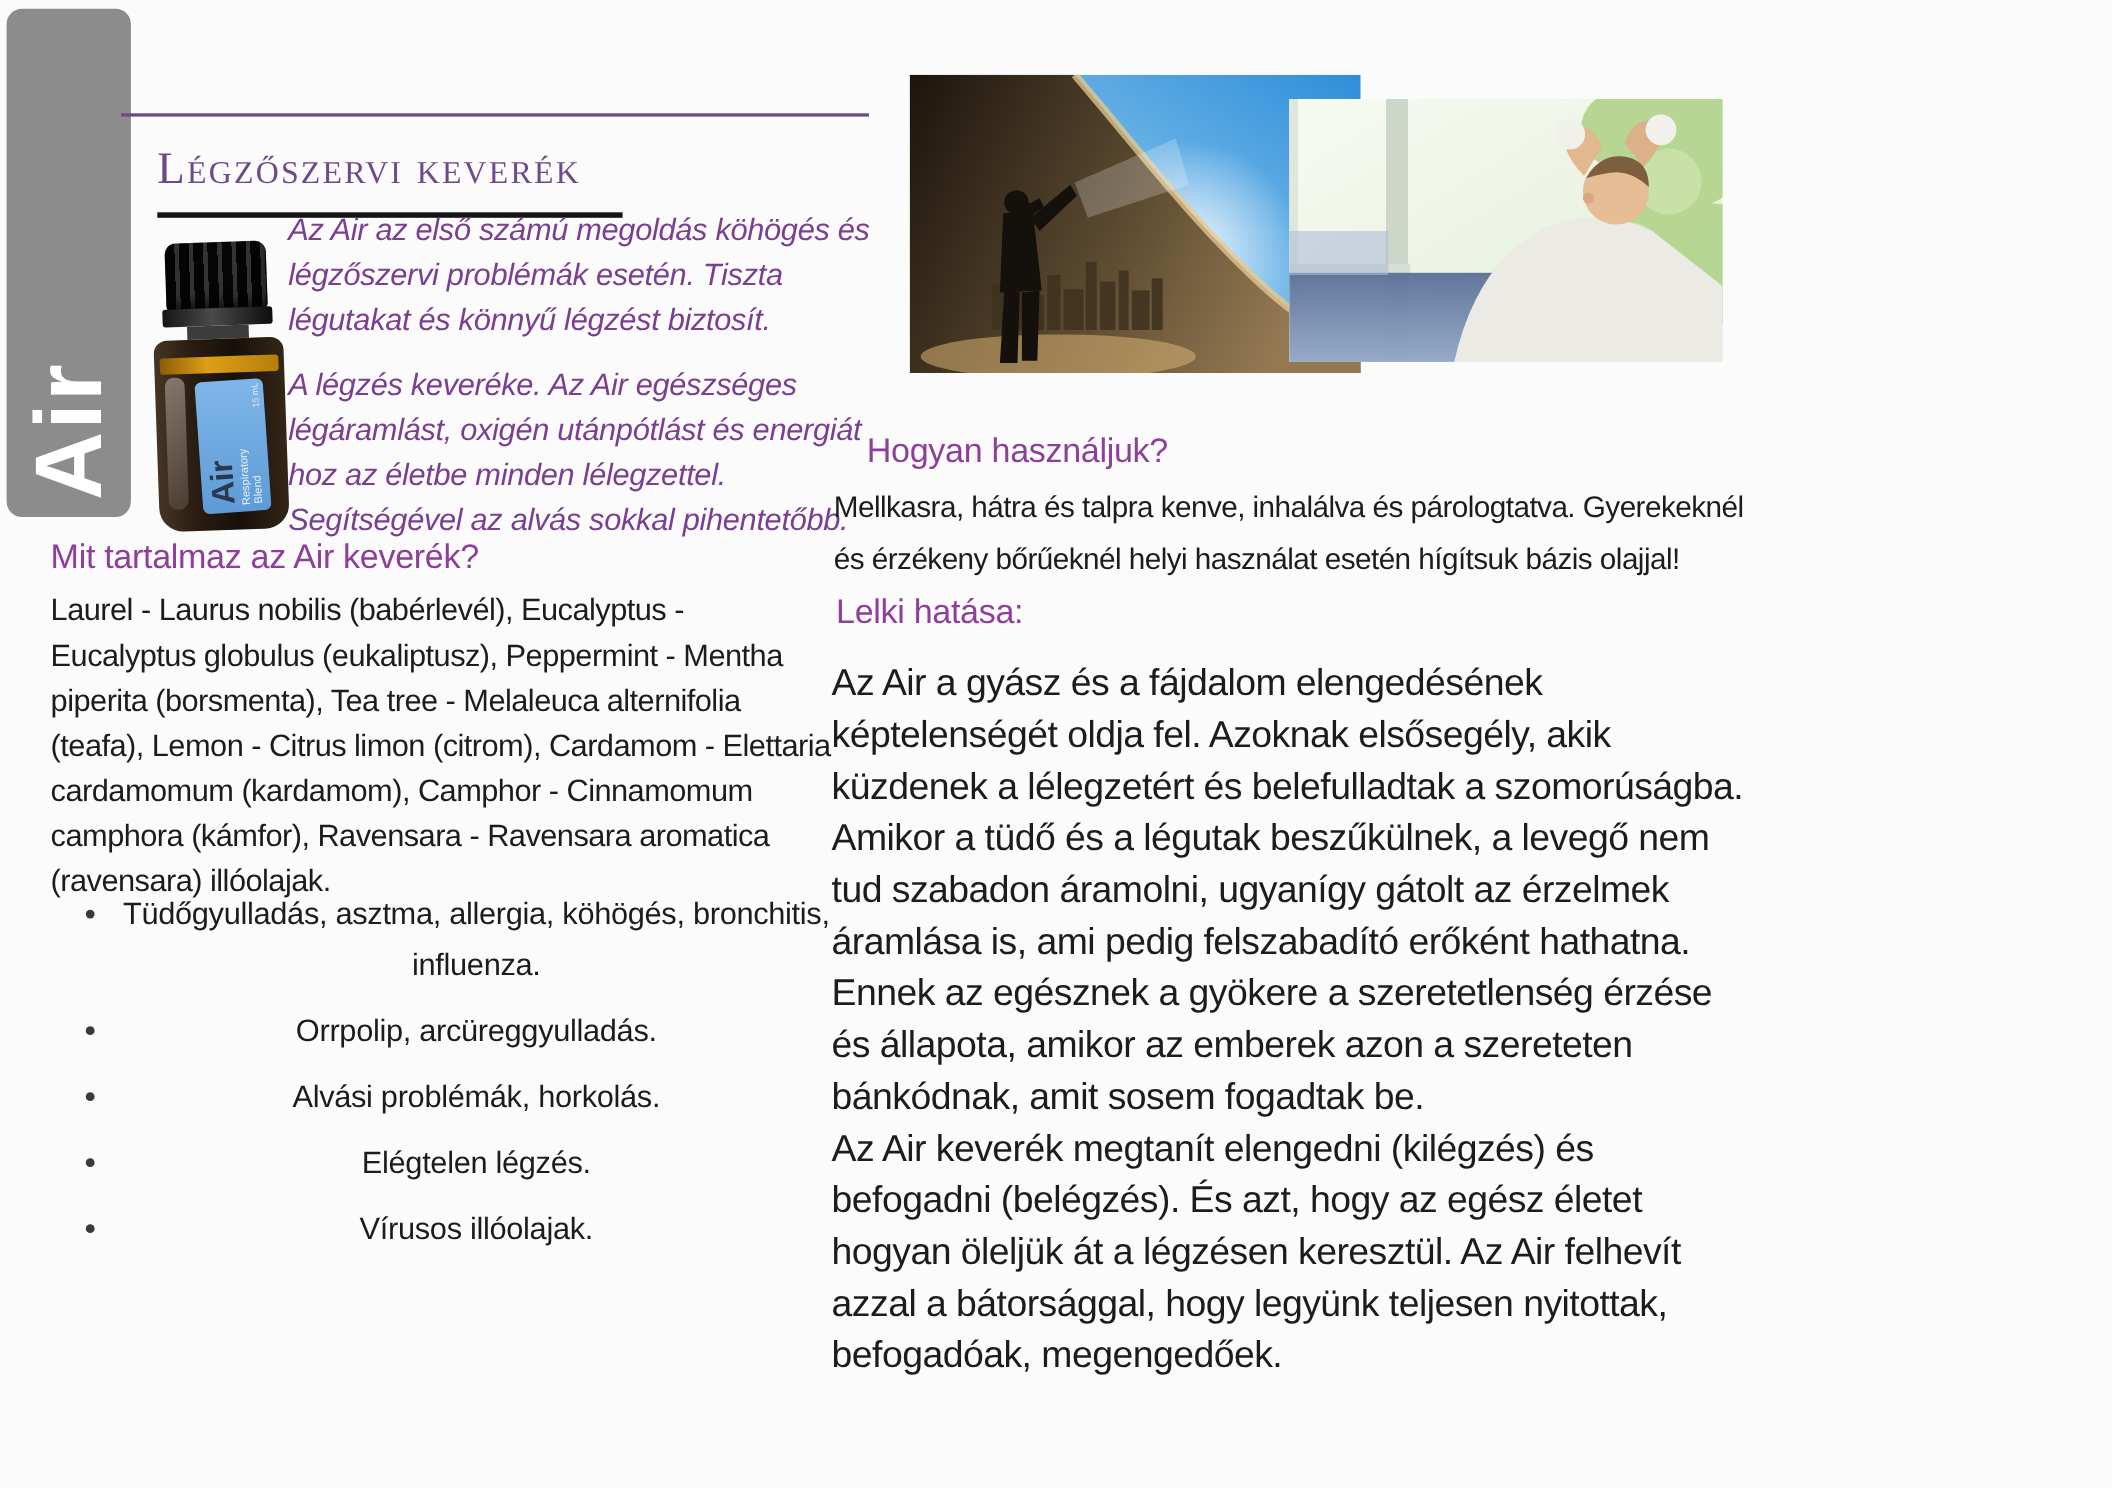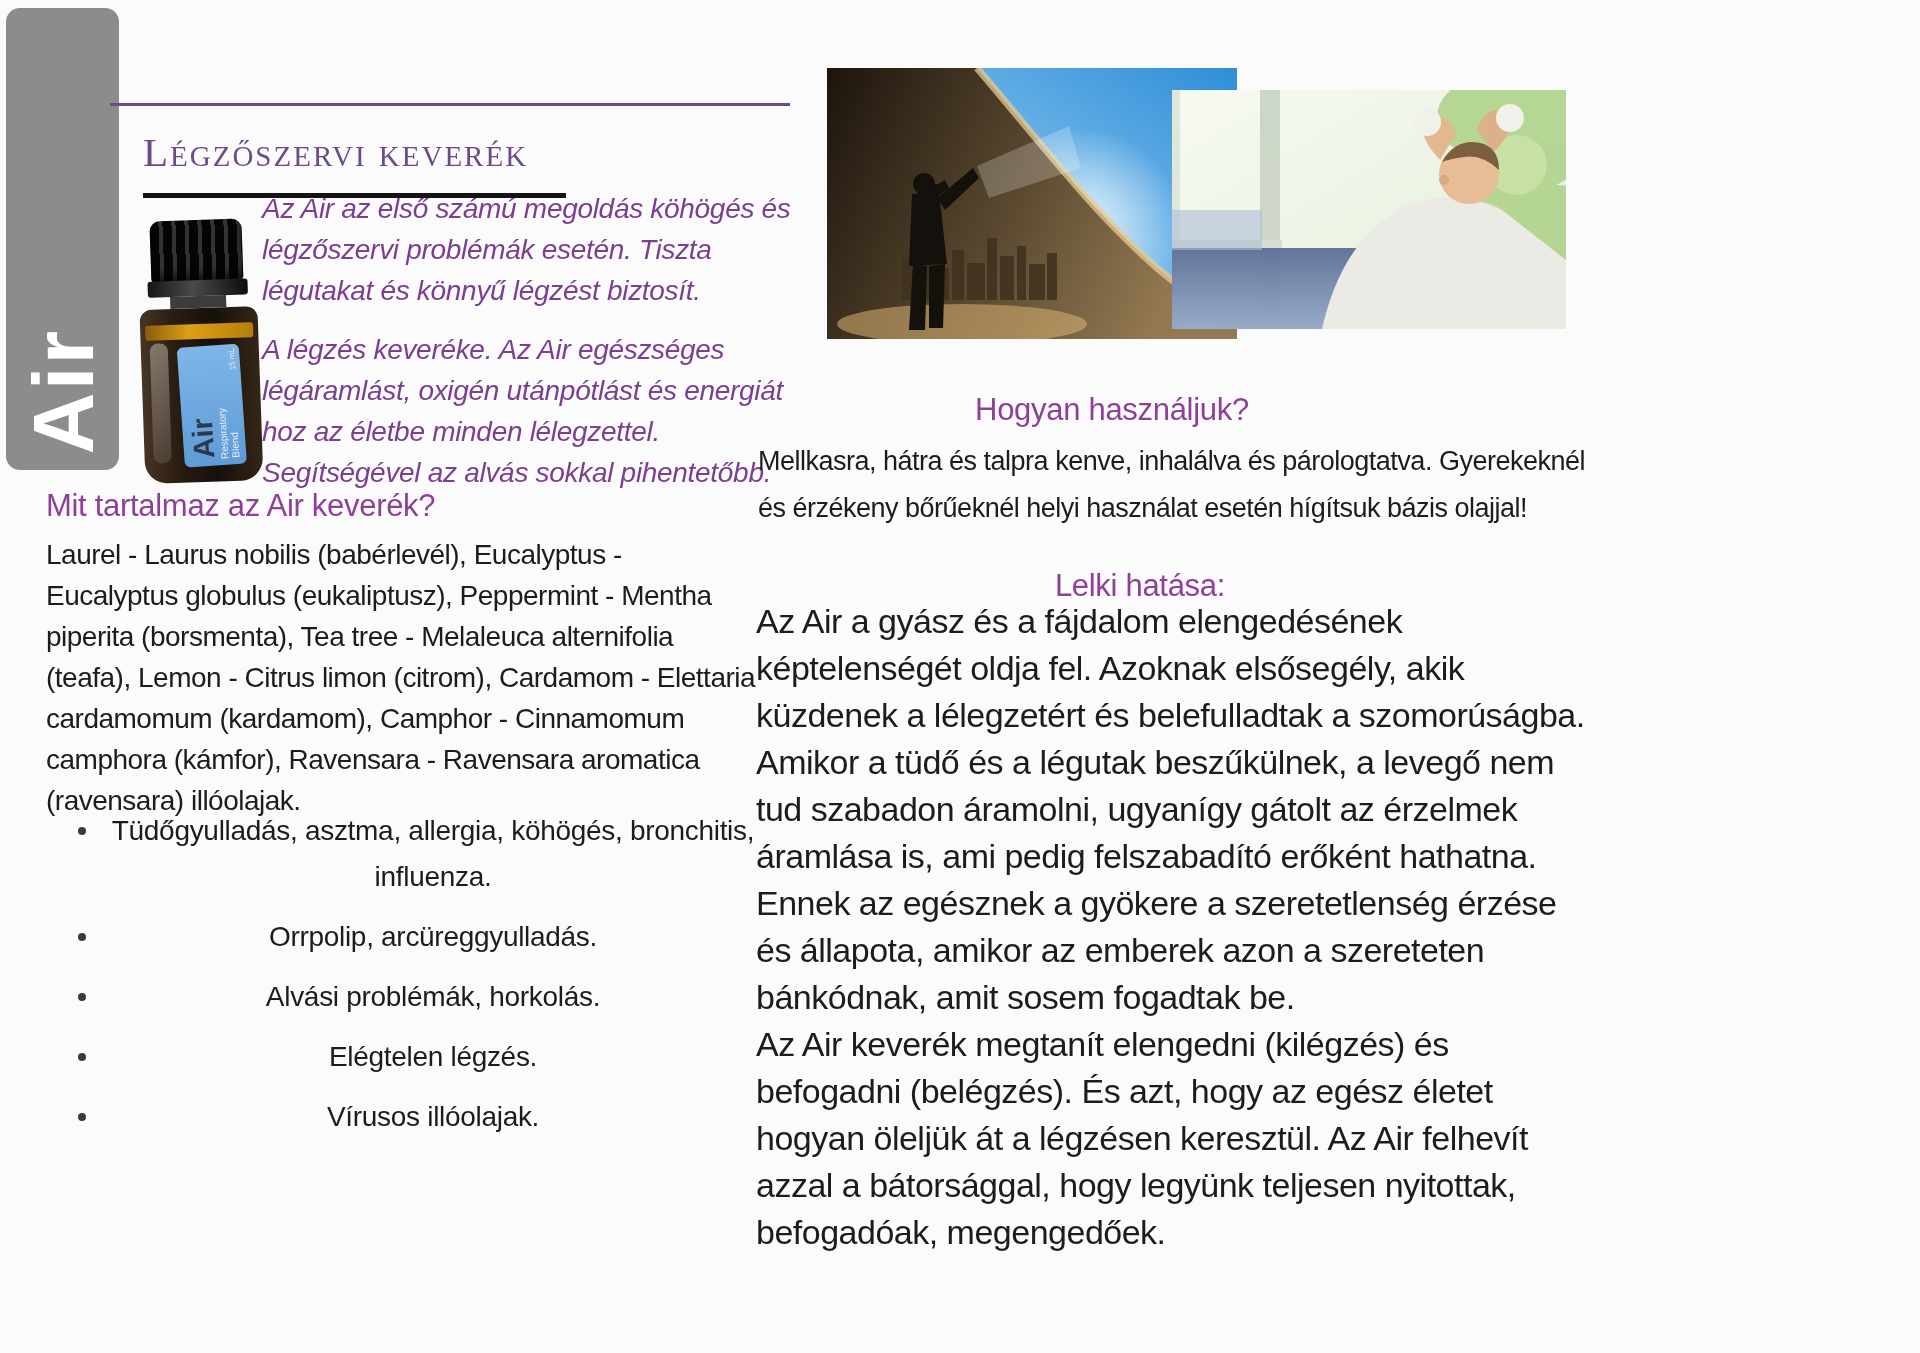--- a/index.html
+++ b/index.html
@@ -62,22 +62,22 @@
     font-size:10px;color:#e9eff6;}
   .label-volume{position:absolute;right:3px;top:4px;writing-mode:vertical-rl;transform:rotate(180deg);
     font-size:8px;color:#dfe6ee;}
   
   .intro{position:absolute;left:262px;top:188px;width:535px;}
   .intro p{margin:0 0 18px 0;font-style:italic;font-size:28px;line-height:41px;color:#7b3f92;letter-spacing:-0.3px;}
   
   .h-purple{position:absolute;margin:0;font-size:31px;font-weight:400;color:#8e3f9a;letter-spacing:-0.3px;}
   .contents-heading{left:46px;top:488px;}
   .uses-heading{left:46px;top:770px;}
-  .usage-heading{left:732px;top:392px;width:760px;text-align:center;}
-  .spiritual-heading{left:760px;top:568px;width:760px;text-align:center;}
+  .usage-heading{left:788px;top:392px;width:760px;text-align:left;}
+  .spiritual-heading{left:760px;top:538px;width:760px;}
   
   .contents-body{position:absolute;left:46px;top:534px;width:712px;margin:0;
     font-size:28px;line-height:41px;letter-spacing:-0.5px;}
   .uses-list{position:absolute;left:60px;top:808px;width:700px;margin:0;padding:0;list-style:none;}
   .uses-list li{position:relative;padding-left:46px;font-size:28px;line-height:46px;margin-bottom:14px;letter-spacing:-0.3px;text-align:center;}
   .uses-list li::before{content:"";position:absolute;left:18px;top:19px;width:8px;height:8px;border-radius:50%;background:#3a3a3a;}
   .usage-body{position:absolute;left:758px;top:438px;width:828px;margin:0;
     font-size:27px;line-height:47px;letter-spacing:-0.5px;}
   .spiritual-body{position:absolute;left:756px;top:598px;width:832px;}
   .spiritual-body p{margin:0;font-size:34px;line-height:47px;letter-spacing:-0.5px;}

